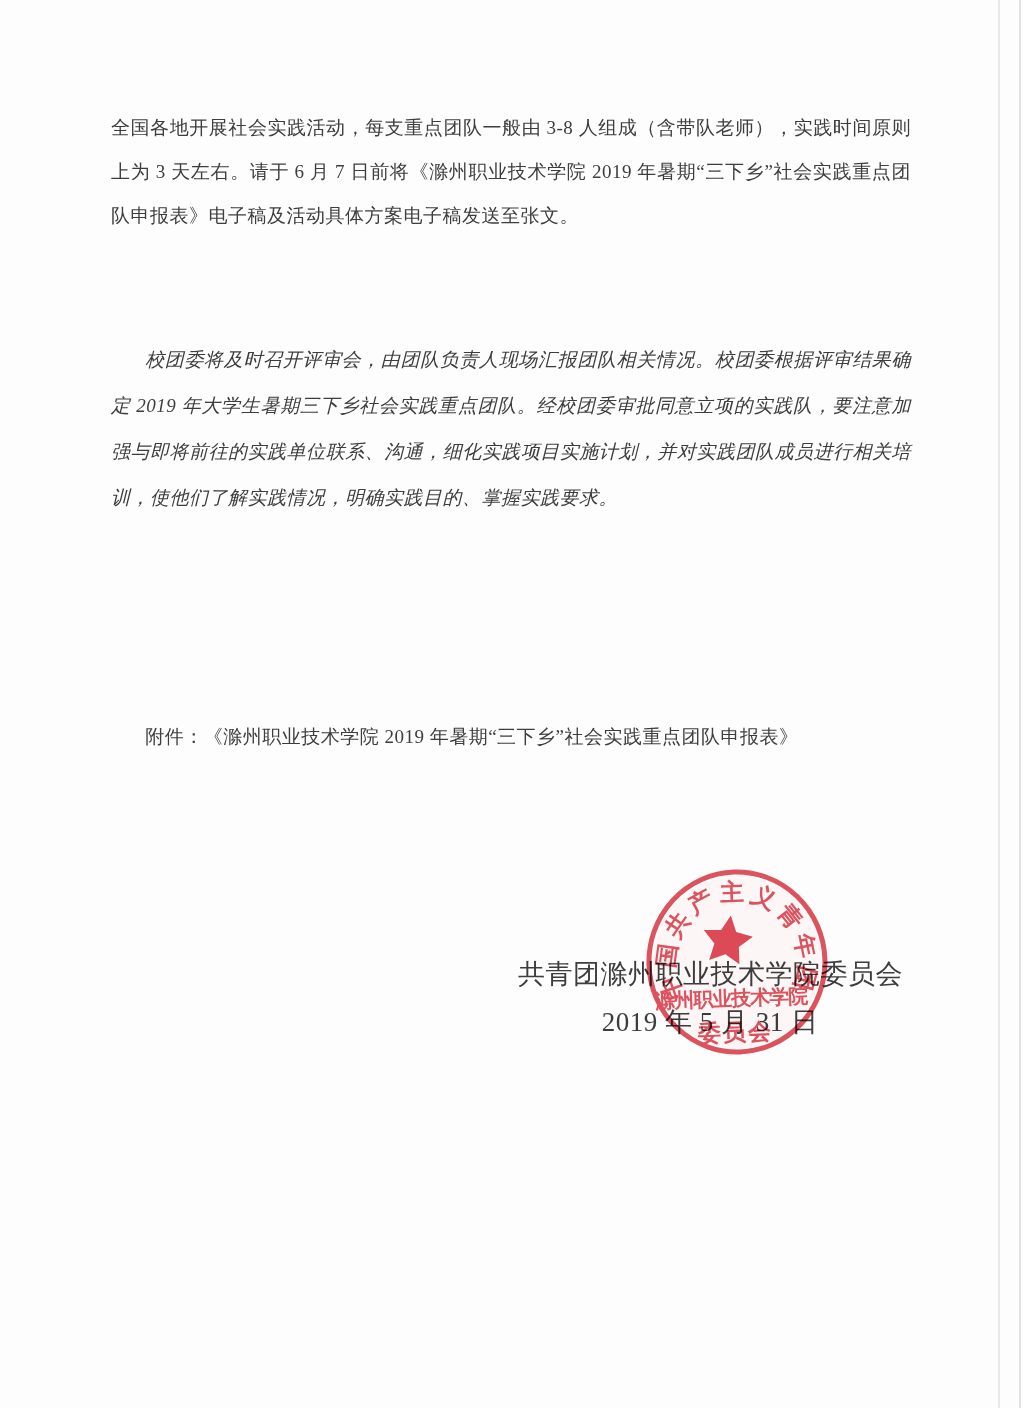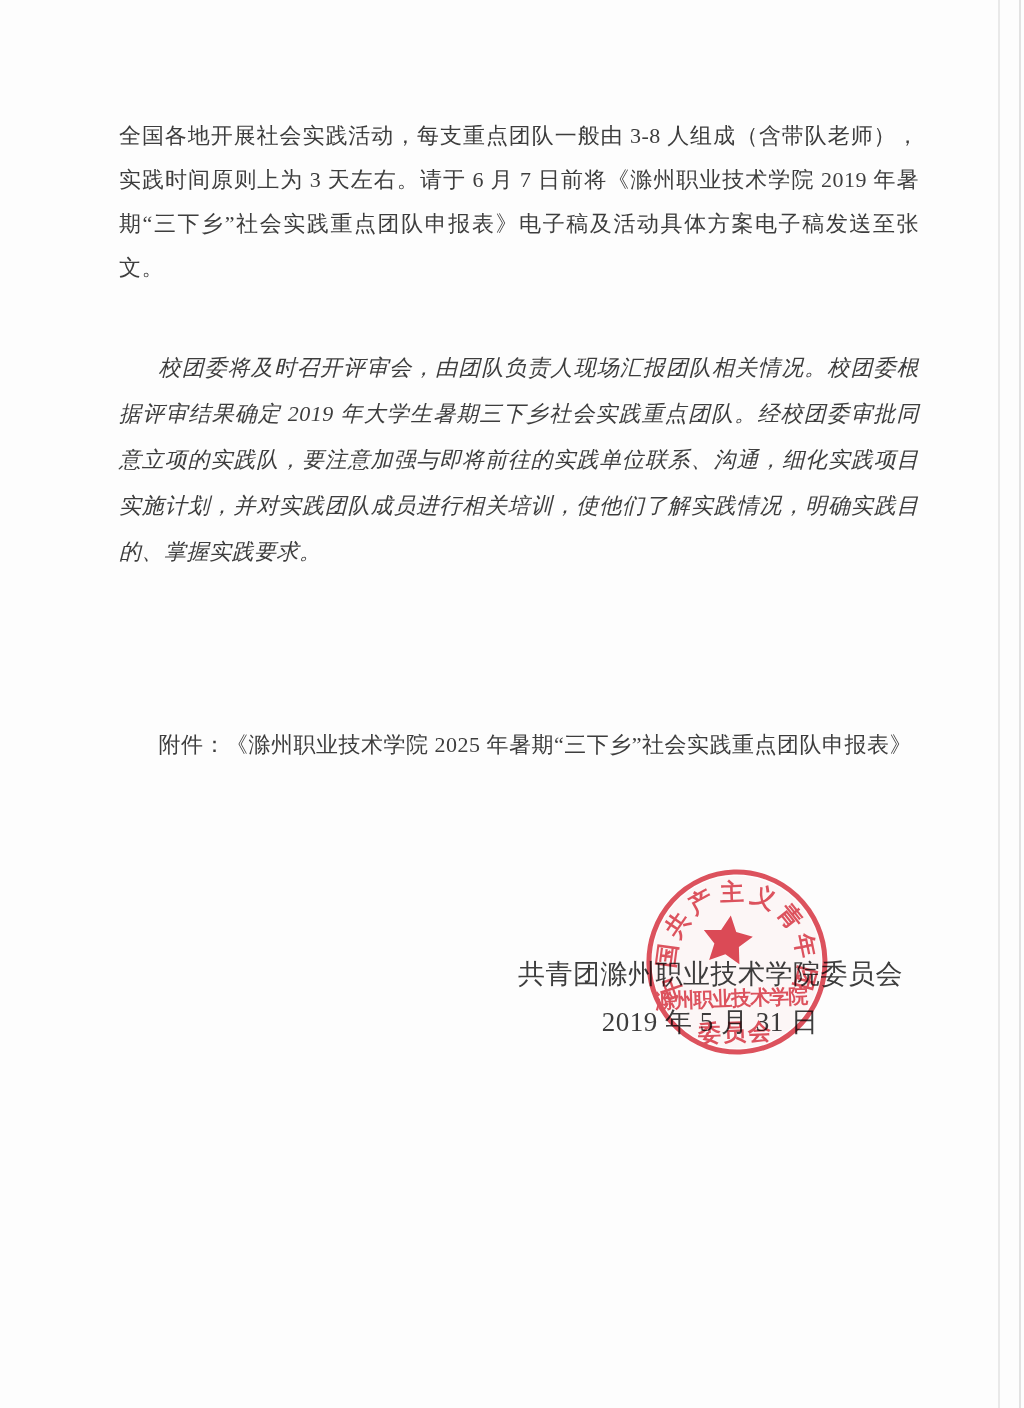--- a/index.html
+++ b/index.html
@@ -1,22 +1,22 @@
 <!DOCTYPE html>
 <html><head>
 <meta charset="utf-8">
 <style>
   html,body{margin:0;padding:0;background:#ffffff;}
   .page{
     position:relative;width:1024px;height:1408px;background:#fdfdfd;
     font-family:"Liberation Serif","DejaVu Serif",serif;color:#3d3d3d;overflow:hidden;
   }
   .body-text{
-    position:absolute;left:111px;width:800px;margin:8px;
-    font-size:22px;text-align:justify;letter-spacing:0.5px;
+    position:absolute;left:111px;width:800px;margin:0;
+    font-size:19px;text-align:justify;letter-spacing:0.5px;
   }
   .indent{text-indent:1.8em;}
   #para1{top:106px;line-height:44px;}
   #heading{top:291px;line-height:44px;}
   #para2{top:337px;line-height:46px;font-style:italic;}
   #attachment{top:713px;line-height:47px;}
   #signature{
     position:absolute;left:518px;top:950px;width:384px;text-align:center;
     font-size:27px;line-height:48px;white-space:nowrap;letter-spacing:0.5px;
   }
@@ -38,21 +38,21 @@
 </head>
 <body>
 
 <div class="page">
 
   <p id="para1" class="body-text">全国各地开展社会实践活动，每支重点团队一般由 3-8 人组成（含带队老师），实践时间原则上为 3 天左右。请于 6 月 7 日前将《滁州职业技术学院 2019 年暑期“三下乡”社会实践重点团队申报表》电子稿及活动具体方案电子稿发送至张文。</p>
 
 
   <p id="para2" class="body-text indent">校团委将及时召开评审会，由团队负责人现场汇报团队相关情况。校团委根据评审结果确定 2019 年大学生暑期三下乡社会实践重点团队。经校团委审批同意立项的实践队，要注意加强与即将前往的实践单位联系、沟通，细化实践项目实施计划，并对实践团队成员进行相关培训，使他们了解实践情况，明确实践目的、掌握实践要求。</p>
 
-  <p id="attachment" class="body-text indent">附件：《滁州职业技术学院 2025 年暑期“三下乡”社会实践重点团队申报表》</p>
+  <p id="attachment" class="body-text indent">附件：《滁州职业技术学院 2019 年暑期“三下乡”社会实践重点团队申报表》</p>
 
   <div id="signature">
     <div>共青团滁州职业技术学院委员会</div>
     <div>2019 年 5 月 31 日</div>
   </div>
 
   <svg id="seal" viewBox="0 0 196 196" width="196" height="196">
     <defs>
       <path id="arcPath" d="M 46.8 132.5 A 62 62 0 1 1 147.2 132.5" fill="none"></path>
     </defs>

